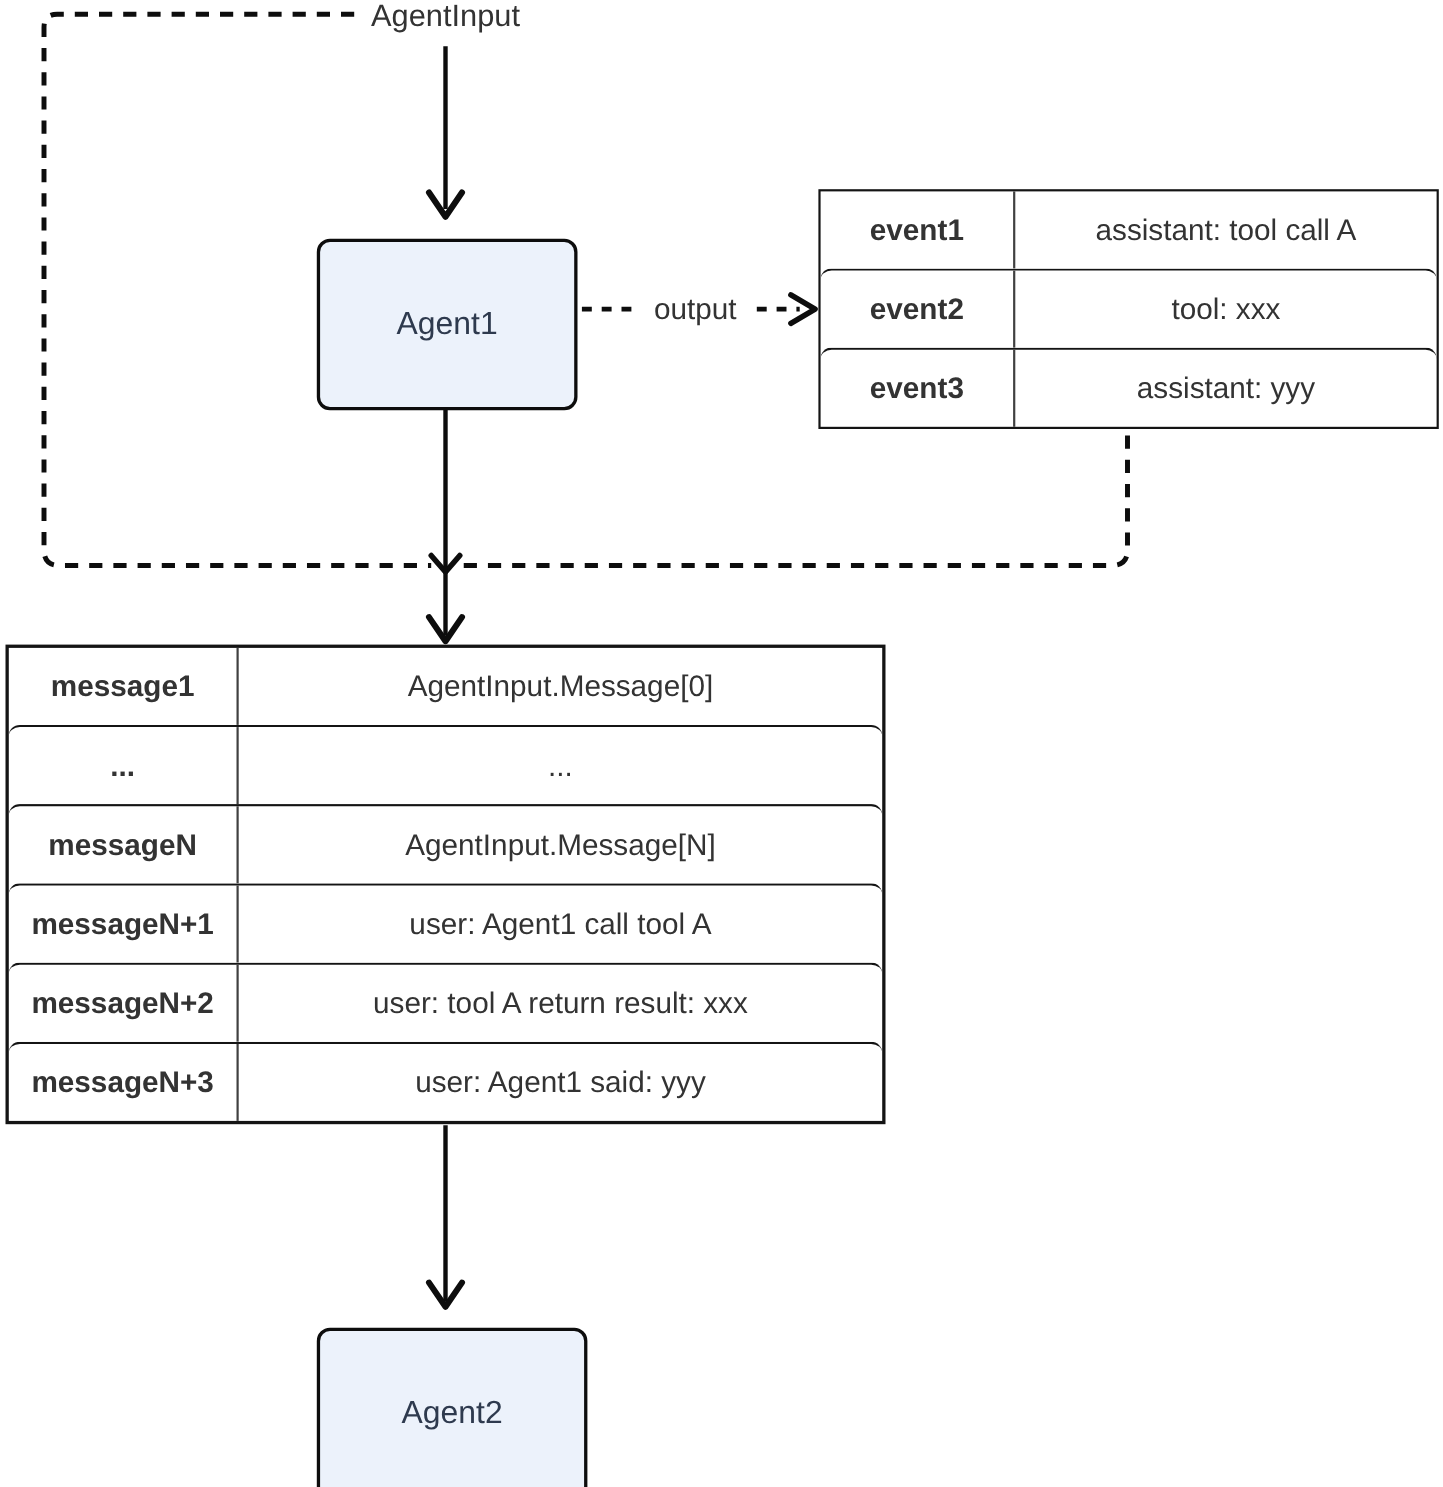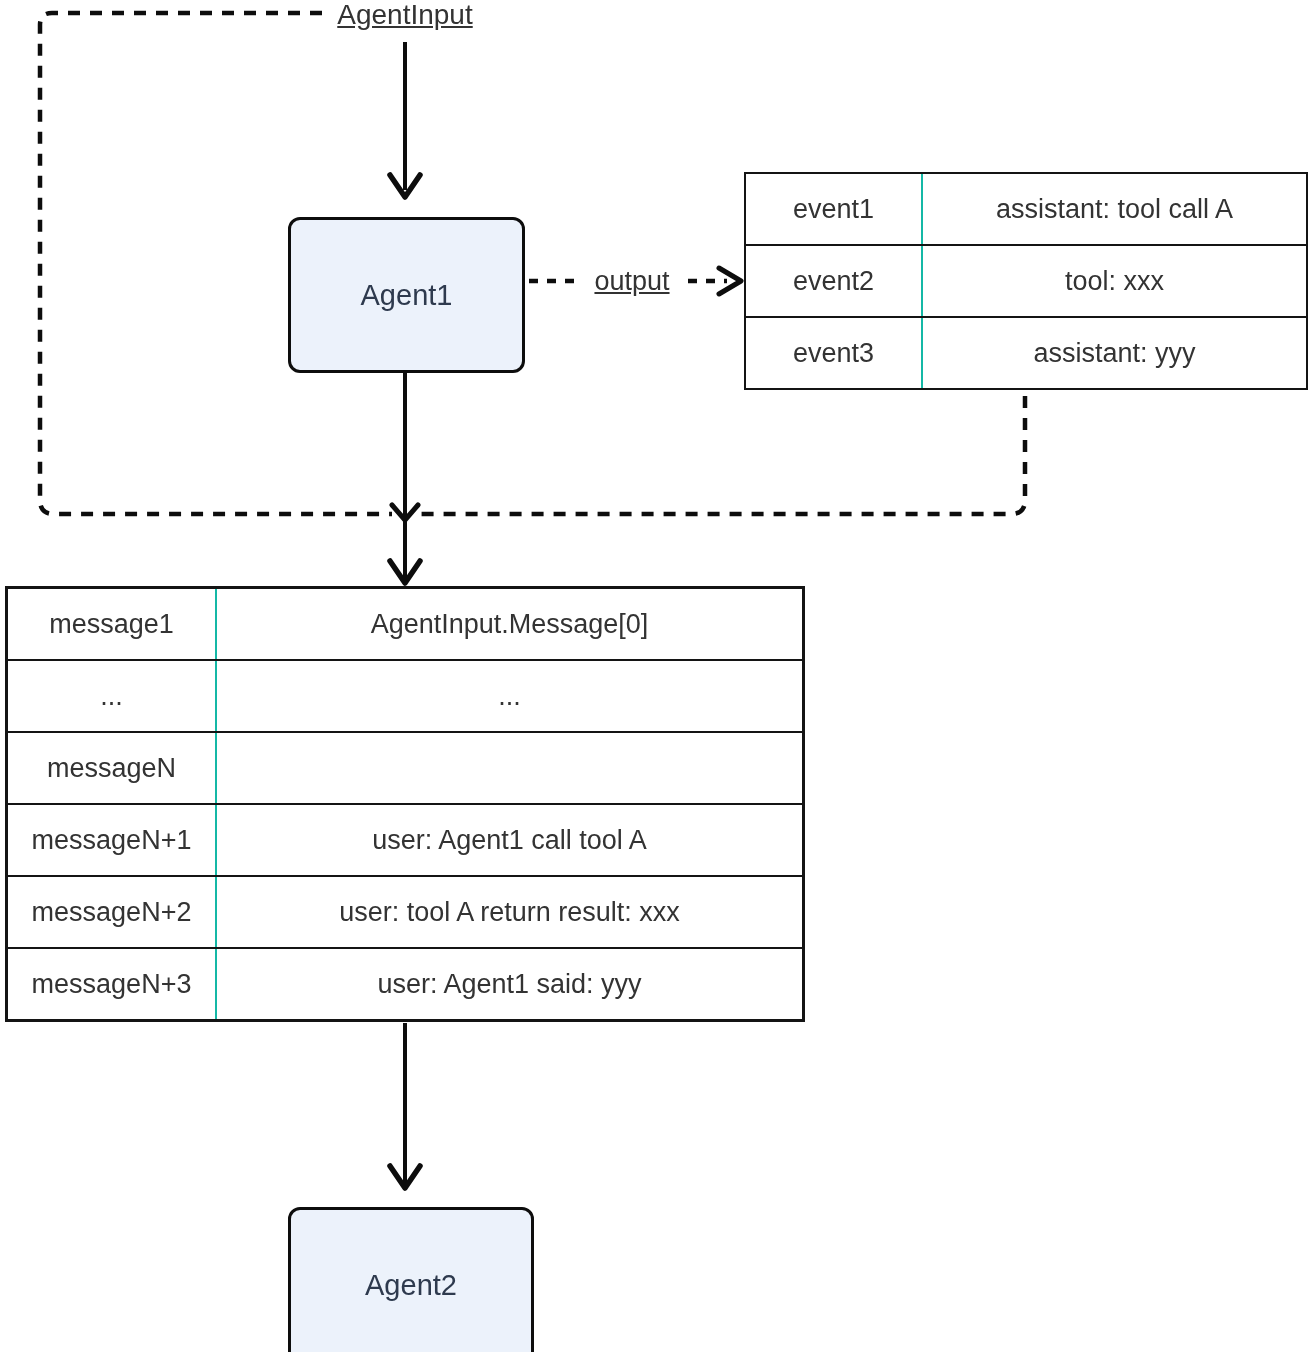--- a/index.html
+++ b/index.html
@@ -20,40 +20,39 @@
     box-sizing:border-box;
     display:flex;align-items:center;justify-content:center;
     font-size:29px;color:#2e3a4e;margin-top:15px;
   }
   .node-agent1{left:288px;top:202px;width:237px;height:156px;}
   .node-agent2{left:288px;top:1192px;width:246px;height:157px;}
   .float-label{
     position:absolute;
     font-size:28px;color:#333333;
     text-align:center;
-    text-decoration:underline;
   }
   .label-agentinput{left:305px;top:0px;width:200px;height:30px;line-height:30px;}
   .label-output{left:582px;top:264px;width:100px;height:34px;line-height:34px;font-size:27px;}
   .dtable{
     position:absolute;
     box-sizing:border-box;
     background:#ffffff;
   }
   .event-table{left:744px;top:172px;width:564px;height:218px;border:2px solid #141414;}
   .message-table{left:5px;top:586px;width:800px;height:436px;border:3px solid #141414;}
   .trow{display:flex;height:70px;}
-  .trow + .trow{border-top:2px solid #141414;}
+  .trow + .trow{border-top:2px solid #141414;border-radius:10px;}
   .cell{
     display:flex;align-items:center;justify-content:center;
     font-size:27px;color:#333333;
     box-sizing:border-box;
     white-space:nowrap;
   }
-  .cell-key{border-right:2px solid #14b8a6;}
+  .cell-key{border-right:2px solid #404040;font-weight:bold;}
   .event-table .cell-key{width:177px;}
   .message-table .cell-key{width:209px;text-align:center;}
   .cell-val{flex:1;}
   .edge{stroke:#0d0d0d;fill:none;}
   .edge-solid{stroke-width:4;}
   .edge-dashed{stroke-width:4.5;stroke-dasharray:12 10;}
   .edge-dashed-short{stroke-width:4.5;stroke-dasharray:9 9;}
   .arrowhead{stroke:#0d0d0d;fill:none;stroke-width:5.5;stroke-linecap:round;stroke-linejoin:round;}
   .arrowhead-small{stroke-width:5;}
 </style>
@@ -110,20 +109,21 @@
     <div class="trow">
       <div class="cell cell-key">message1</div>
       <div class="cell cell-val">AgentInput.Message[0]</div>
     </div>
     <div class="trow">
       <div class="cell cell-key">...</div>
       <div class="cell cell-val">...</div>
     </div>
     <div class="trow">
       <div class="cell cell-key">messageN</div>
+      <div class="cell cell-val">AgentInput.Message[N]</div>
     </div>
     <div class="trow">
       <div class="cell cell-key">messageN+1</div>
       <div class="cell cell-val">user: Agent1 call tool A</div>
     </div>
     <div class="trow">
       <div class="cell cell-key">messageN+2</div>
       <div class="cell cell-val">user: tool A return result: xxx</div>
     </div>
     <div class="trow">

